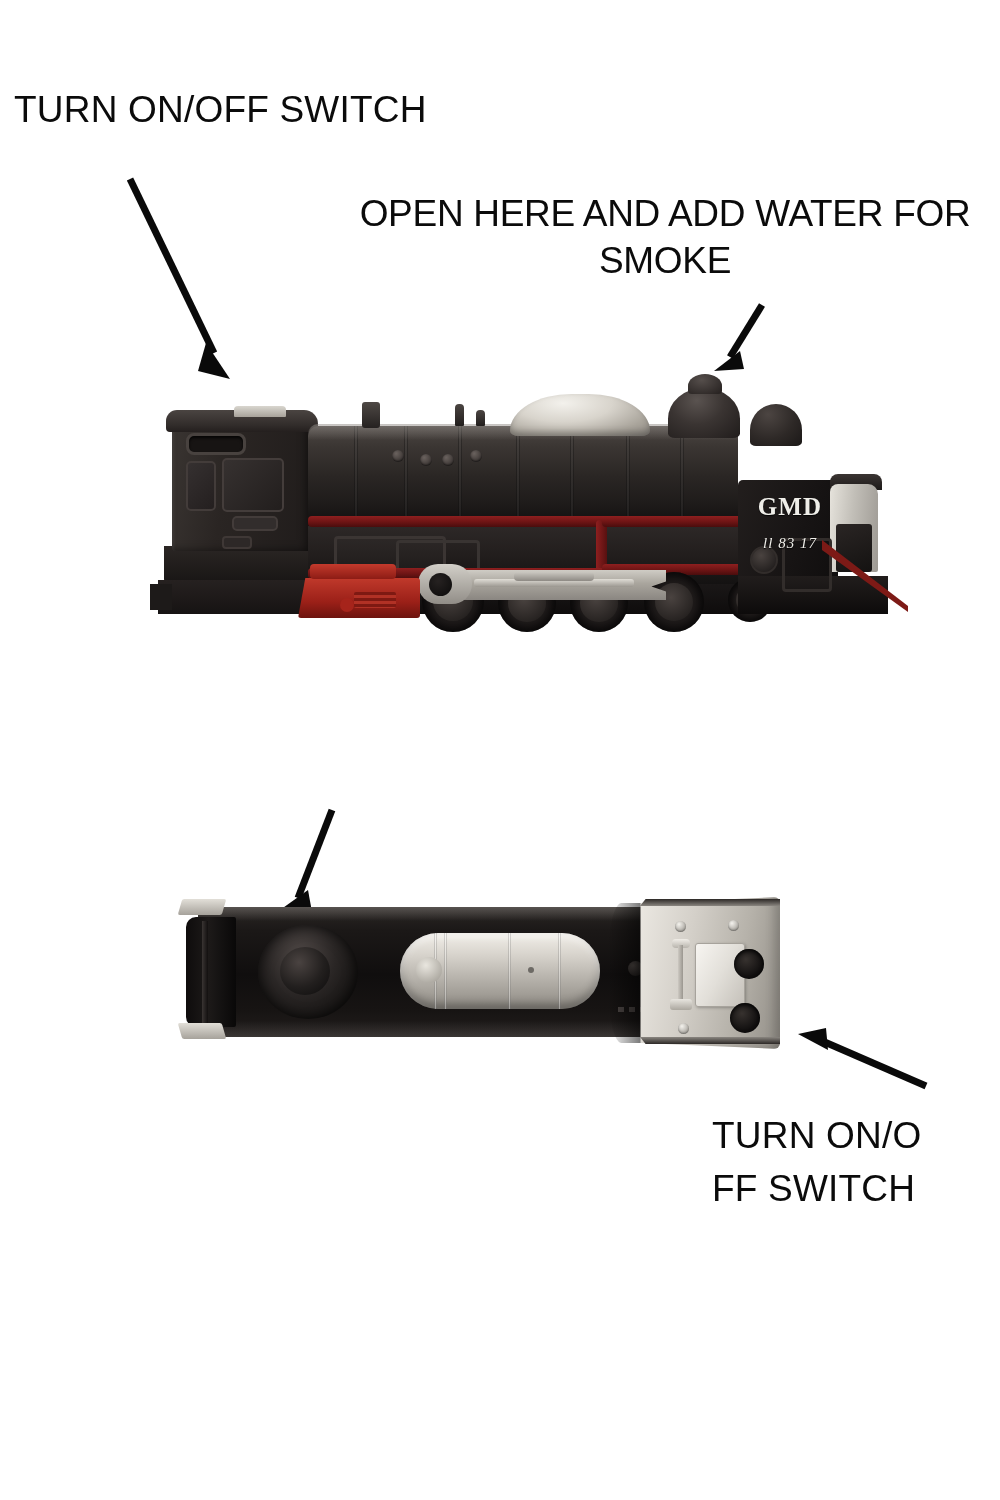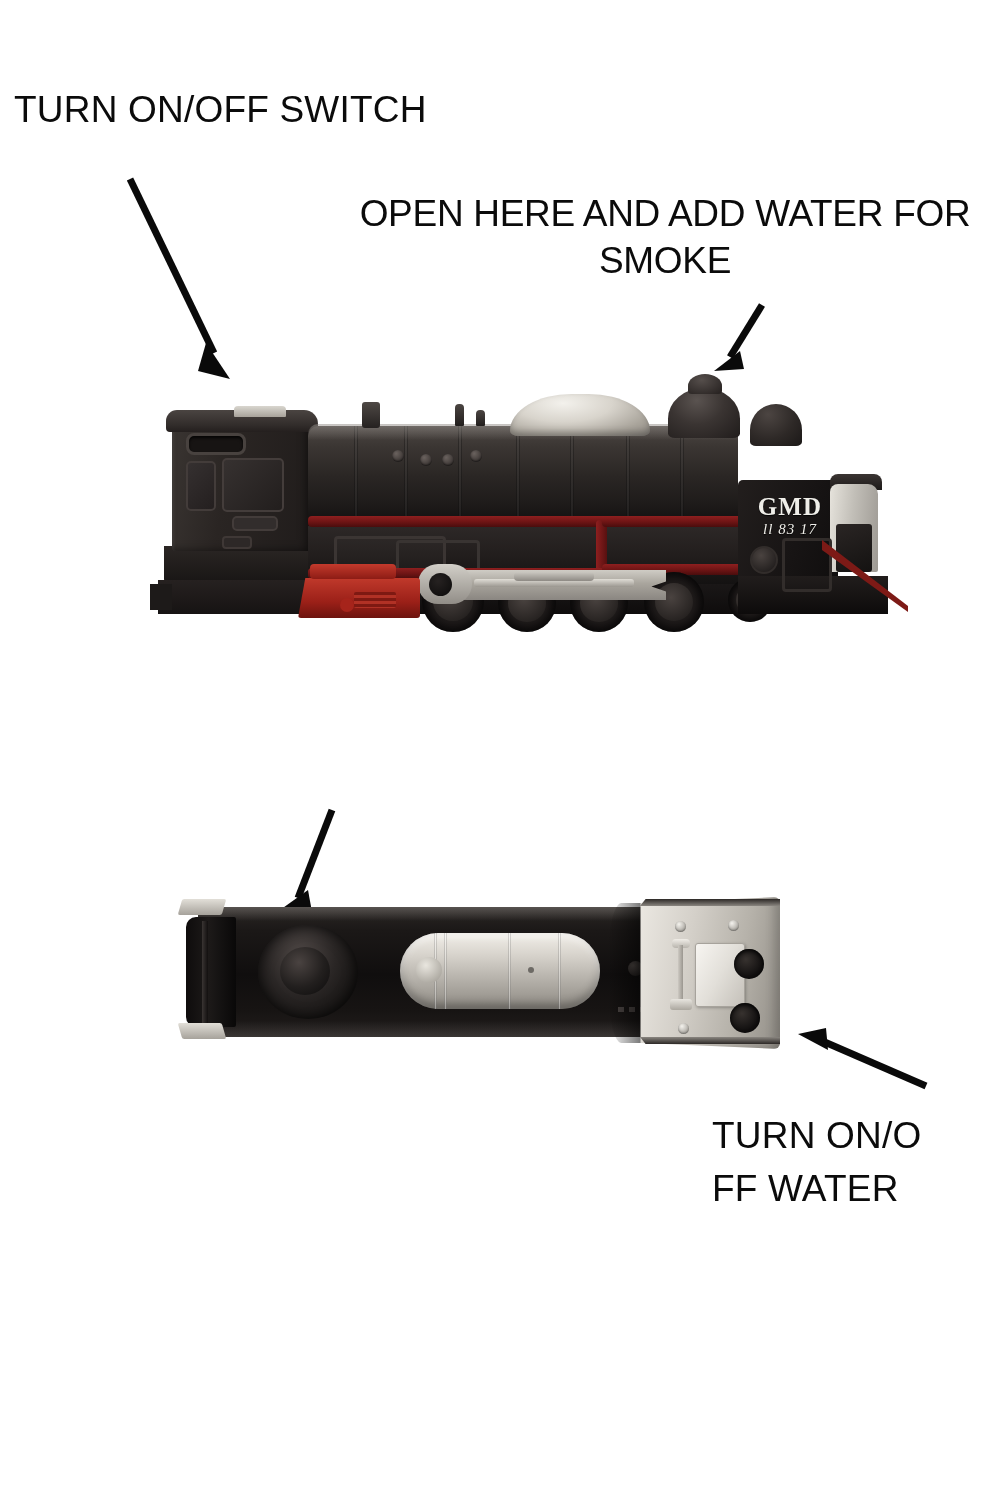--- a/index.html
+++ b/index.html
@@ -317,21 +317,21 @@
     color: #efeee9;
     font-family: "Liberation Serif", serif;
     text-align: center;
   }
   #nameplate .gmd {
     font-size: 25px; font-weight: 700; letter-spacing: 1.2px;
     line-height: 1; text-shadow: 0 1px 1px rgba(0,0,0,.85);
   }
   #nameplate .sub {
     font-size: 15px; font-style: italic; letter-spacing: 1px;
-    margin-top: 2px; text-shadow: 0 1px 1px rgba(0,0,0,.85);
+    margin-top: 16px; text-shadow: 0 1px 1px rgba(0,0,0,.85);
   }
   #front-silver {
     left: 680px; top: 96px; width: 48px; height: 88px;
     background: linear-gradient(95deg, #e6e3dc 0%, #c2bfb8 45%, #9d9993 100%);
     border-radius: 8px 10px 2px 2px;
   }
   #front-silver-dark {
     left: 686px; top: 136px; width: 36px; height: 48px;
     background: linear-gradient(160deg, #2a2524, #141211);
     border-radius: 3px;
@@ -520,21 +520,21 @@
 <body>
 
 <div id="page">
 
   <div class="callout" id="label-switch-top">TURN ON/OFF SWITCH</div>
 
   <div class="callout" id="label-water-top">OPEN HERE AND ADD WATER FOR SMOKE</div>
 
 
   <div class="callout" id="label-switch-bottom">TURN ON/O
-FF WATER</div>
+FF SWITCH</div>
 
   <svg class="arrow-svg" style="left:110px; top:165px; width:140px; height:225px;" viewBox="0 0 140 225">
     <line x1="20" y1="14" x2="104" y2="188" stroke="#0a0a0a" stroke-width="7"></line>
     <polygon points="96,178 120,214 88,206" fill="#0a0a0a"></polygon>
   </svg>
 
   <svg class="arrow-svg" style="left:700px; top:295px; width:90px; height:85px;" viewBox="0 0 90 85">
     <line x1="62" y1="10" x2="30" y2="62" stroke="#0a0a0a" stroke-width="7"></line>
     <polygon points="40,56 14,76 44,74" fill="#0a0a0a"></polygon>
   </svg>

